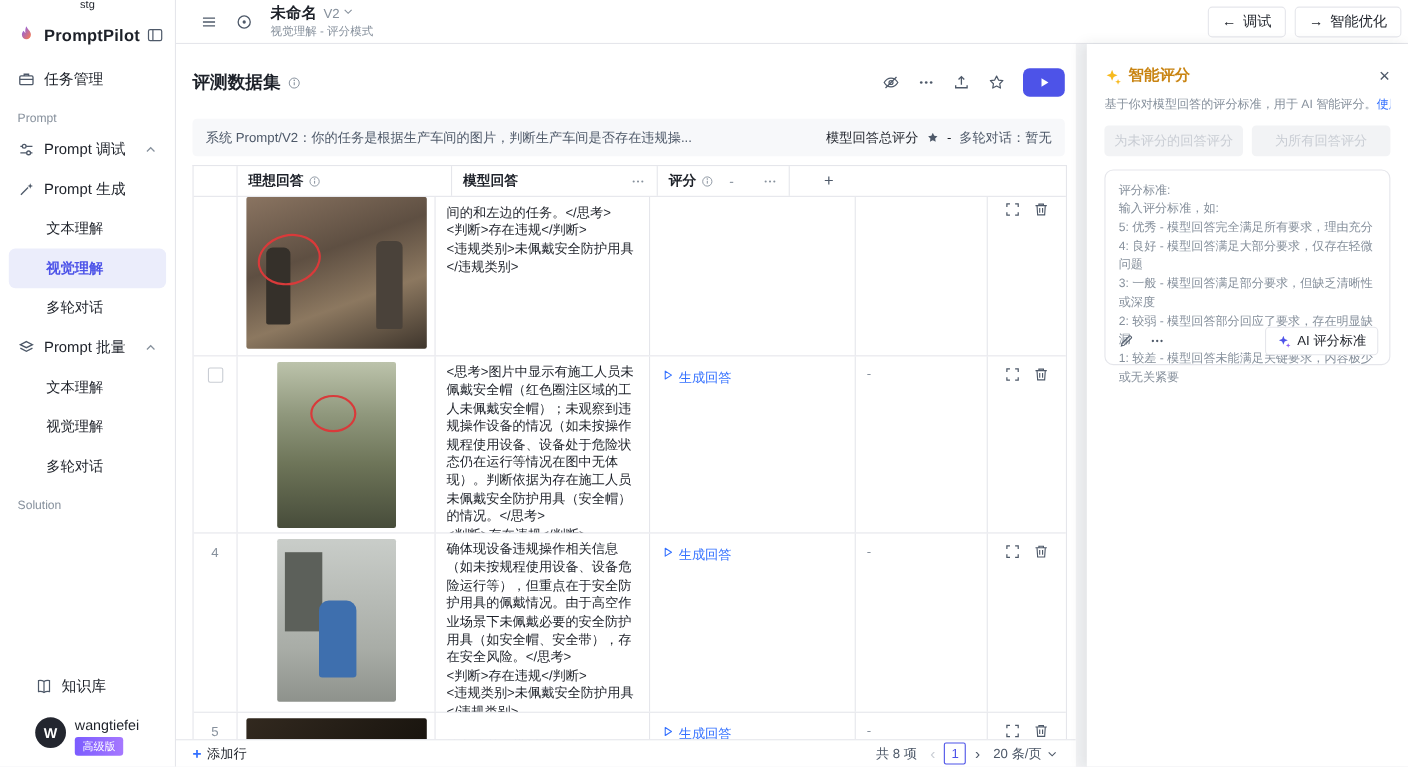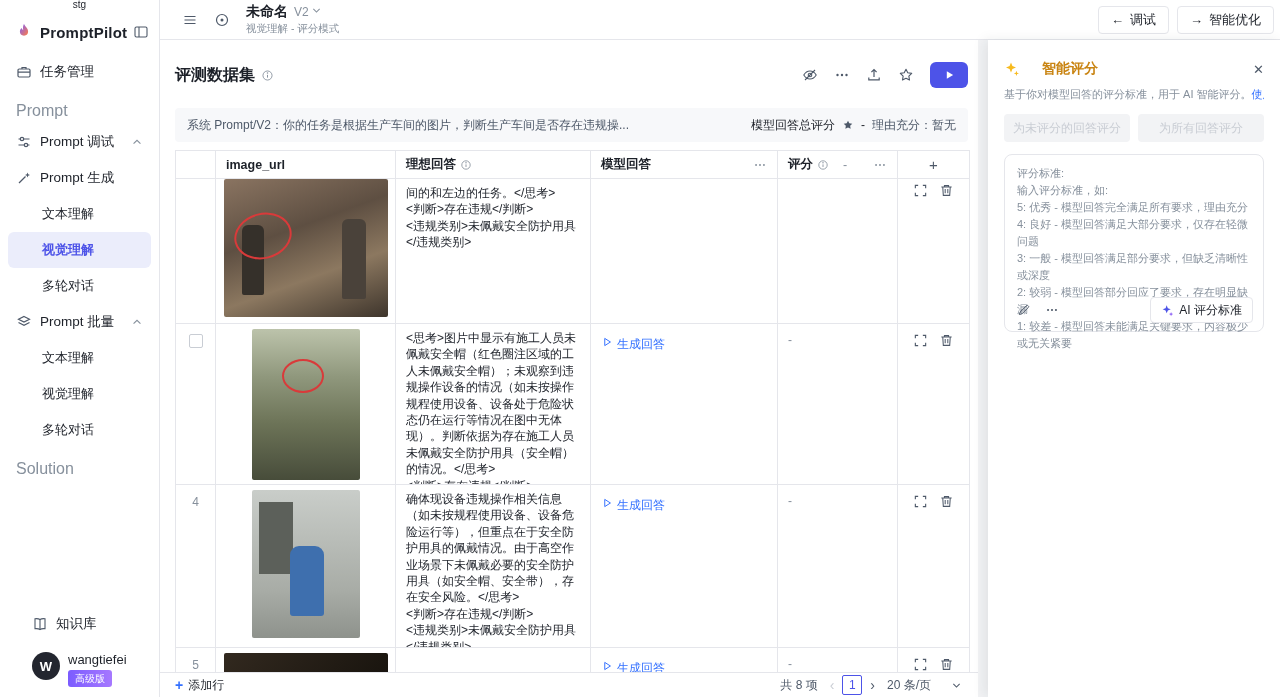--- a/index.html
+++ b/index.html
@@ -15,21 +15,21 @@
   .logo-row{display:flex;align-items:center;gap:6px;padding:12px 12px 12px 14px}
   .logo-text{font-size:15px;font-weight:700;letter-spacing:.2px}
   .logo-collapse{margin-left:auto;color:#4e5969;cursor:pointer}
   .nav{flex:1;padding:0 8px;overflow:hidden}
   .nav-item{height:36px;display:flex;align-items:center;gap:8px;padding:0 8px;
     border-radius:6px;font-size:13.5px;cursor:pointer;position:relative;color:#1d2129}
   .nav-item .icon{color:#4e5969;flex:none}
   .nav-item .chev{margin-left:auto;color:#86909c}
   .nav-child{padding-left:34px;font-size:13px}
   .nav-item.active{background:#ebedfb;color:#4d53e8;font-weight:700}
-  .section-label{font-size:16px;color:#86909c;padding:12px 8px 4px}
+  .section-label{font-size:11px;color:#86909c;padding:12px 8px 4px}
   .beta-tag{position:absolute;top:-3px;left:17px;font-size:9px;color:#7b5cff}
   .sidebar-bottom{padding:0 24px}
   .user-row{display:flex;gap:8px;padding:10px 6px 10px 8px;align-items:flex-start}
   .avatar{width:28px;height:28px;border-radius:50%;background:#23262f;color:#fff;
     font-weight:700;font-size:13px;display:flex;align-items:center;justify-content:center;flex:none}
   .username{font-size:13px;font-weight:400;line-height:15px}
   .plan-badge{display:inline-block;margin-top:3px;font-size:10px;color:#fff;
     background:linear-gradient(90deg,#7b5cff,#a678ff);padding:1.5px 7px;border-radius:3px}
 
   
@@ -109,26 +109,26 @@
   .t-footer{position:absolute;left:0;right:0;bottom:0;height:25px;background:#fff;
     border-top:1px solid #e5e6eb;display:flex;align-items:center;padding:0 16px 0 15px;font-size:12px;z-index:3}
   .add-row{display:flex;align-items:center;gap:5px;cursor:pointer}
   .add-plus{color:#3370ff;font-size:14px;font-weight:700}
   .fr{margin-left:auto;display:flex;align-items:center;gap:12px;color:#4e5969}
   .pg{display:flex;align-items:center;gap:8px}
   .pg-prev{color:#c9cdd4;cursor:default;font-size:14px}
   .pg-next{color:#4e5969;cursor:pointer;font-size:14px}
   .pg-cur{width:20px;height:20px;border:1px solid #4d53e8;color:#4d53e8;border-radius:2px;
     display:flex;align-items:center;justify-content:center;font-size:12px;background:#fff;cursor:pointer}
-  .pg-size{display:flex;align-items:center;gap:20px;cursor:pointer;color:#4e5969}
+  .pg-size{display:flex;align-items:center;gap:4px;cursor:pointer;color:#4e5969}
 
   
   .score-panel{position:absolute;left:988px;top:40px;width:292px;height:657px;background:#fff;
     box-shadow:-4px 0 12px rgba(29,33,41,.08);padding:20px 16px;z-index:5}
-  .sp-head{display:flex;align-items:center;gap:22px}
+  .sp-head{display:flex;align-items:flex-end;gap:6px}
   .sp-title{font-size:14px;font-weight:700;color:#c98412}
   .sp-close{margin-left:auto;color:#4e5969;cursor:pointer;font-size:13px}
   .sp-sub{margin-top:9px;font-size:11px;color:#86909c;white-space:nowrap;overflow:hidden}
   .sp-link{color:#3370ff;cursor:pointer}
   .sp-btns{display:flex;gap:8px;margin-top:12px}
   .sp-btn{flex:1;height:28px;background:#f2f3f5;border:none;border-radius:4px;font-size:12px;
     color:#c9cdd4;display:flex;align-items:center;justify-content:center;font-family:inherit;cursor:not-allowed}
   .sp-box{margin-top:12px;border:1px solid #e5e6eb;border-radius:8px;height:178px;
     padding:10px 12px;position:relative;font-size:11px;line-height:17px;color:#86909c;cursor:text}
   .sp-box-foot{position:absolute;left:12px;right:10px;bottom:8px;display:flex;align-items:center;gap:14px;color:#4e5969}
@@ -341,30 +341,27 @@
     <div class="prompt-bar">
       <span class="pb-text">系统 Prompt/V2：你的任务是根据生产车间的图片，判断生产车间是否存在违规操...</span>
       <div class="pb-right">
         <span>模型回答总评分</span>
         <span class="pb-star">
           <svg width="12" height="12" viewBox="0 0 16 16">
               <path d="M8 2.2l1.76 3.57 3.94.57-2.85 2.78.67 3.92L8 11.19l-3.52 1.85.67-3.92L2.3 6.34l3.94-.57z" fill="currentColor"></path>
             </svg>
         </span>
         <span>-</span>
-        <span class="pb-dim">理由充分：暂无</span>
+        <span class="pb-dim">多轮对话：暂无</span>
       </div>
     </div>
 
     <div class="table">
       <div class="t-header">
         <div class="th c1"></div>
-        <div class="th c2">
-          <span>image_url</span>
-        </div>
         <div class="th c3">
           <span>理想回答</span>
           <span class="th-info">
               <svg width="12" height="12" viewBox="0 0 16 16">
                 <circle cx="8" cy="8" r="5.6" fill="none" stroke="currentColor" stroke-width="1.1"></circle>
                 <path d="M8 7.2v3.4" stroke="currentColor" stroke-width="1.2"></path>
                 <circle cx="8" cy="5" r=".9" fill="currentColor"></circle>
               </svg>
             </span>
         </div>

